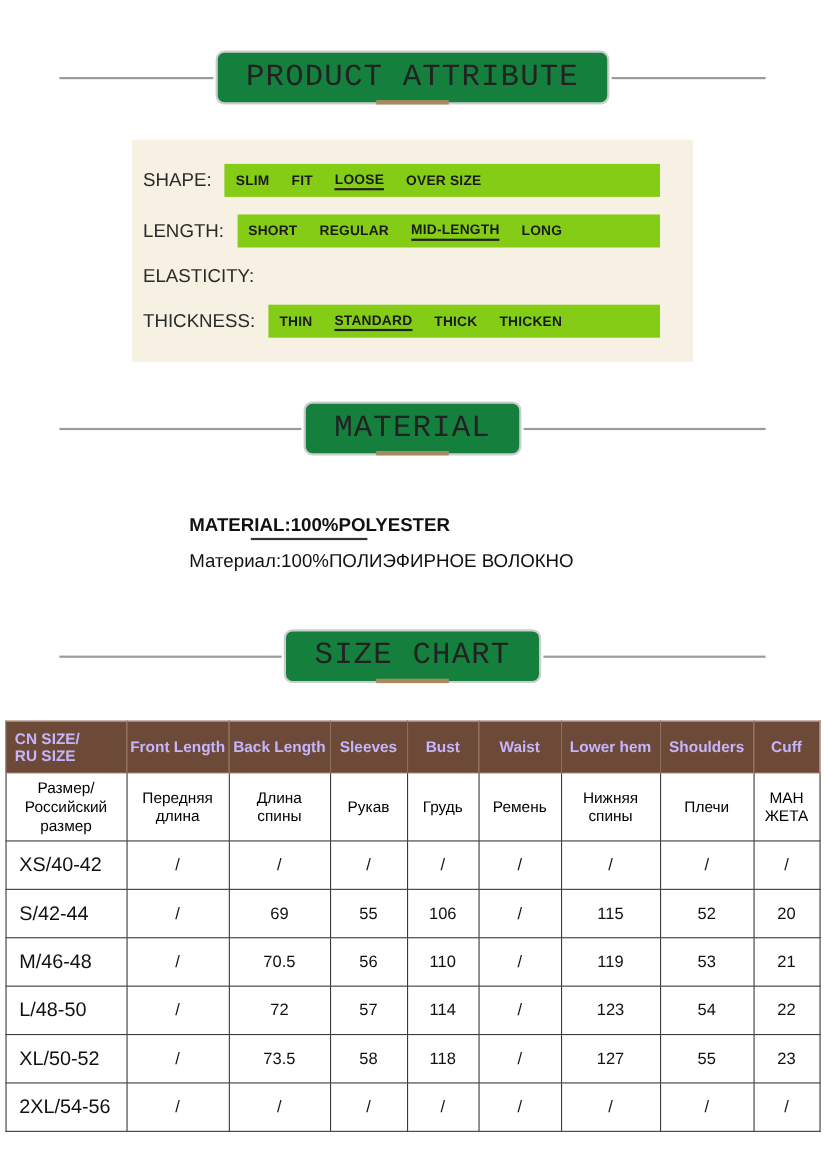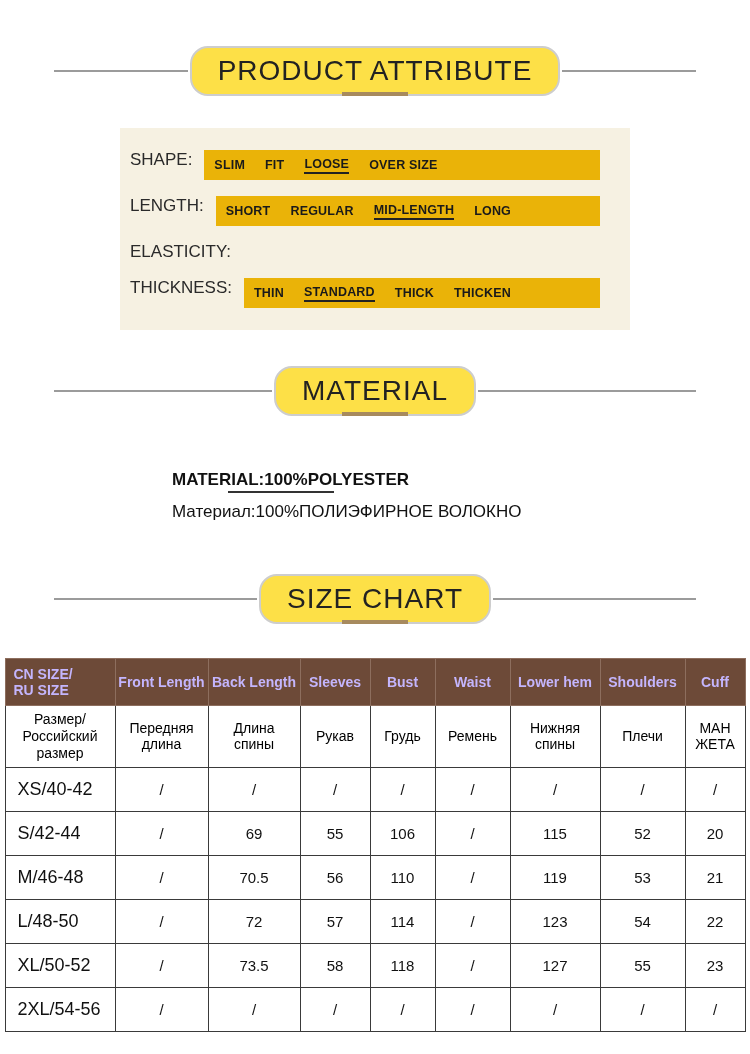--- a/index.html
+++ b/index.html
@@ -7,36 +7,36 @@
   body {
     width:750px; height:1054px; position:relative; overflow:hidden;
     font-family:"Liberation Sans", sans-serif; color:#111;
     padding-top:46px;
   }
 
   
   .section-head { display:flex; align-items:center; padding:0 54px; }
   .head-line { flex:1; height:2px; background:#9b9b9b; }
   .title-box {
-    border:2px solid #cdcdcd; border-radius:18px; background:#fde047;
+    border:2px solid #cdcdcd; border-radius:8px; background:#15803d;
     padding:7px 26px; margin:0 2px;
-    font-size:28px; letter-spacing:1px; color:#222; white-space:nowrap;
+    font-size:28px; letter-spacing:1px; color:#222; white-space:nowrap;font-family:Liberation Mono, monospace;
   }
   .accent-bar { width:66px; height:4px; background:#a78a5e; margin:-4px auto 0; position:relative; }
 
   
   .attr-box {
     width:510px; margin:32px auto 0; background:#f6f1e2;
     padding:22px 30px 22px 10px;
   }
-  .attr-row { display:flex; align-items:flex-start; margin-bottom:16px; }
+  .attr-row { display:flex; align-items:center; margin-bottom:16px; }
   .attr-row:last-child { margin-bottom:0; }
   .attr-label { font-size:17px; color:#2a2a2a; margin-right:12px; white-space:nowrap; }
   .options-strip {
-    flex:1; background:#eab308; height:30px;
+    flex:1; background:#84cc16; height:30px;
     display:flex; align-items:center; gap:20px; padding:0 10px;
   }
   .option { font-size:12.5px; font-weight:bold; letter-spacing:0.2px; white-space:nowrap; color:#1a1a1a; }
   .option.selected { border-bottom:2px solid #222; padding-bottom:1px; }
 
   
   .material-block { margin:54px 0 0 172px; font-size:17px; color:#111; }
   .material-line1 { font-weight:bold; position:relative; width:fit-content; }
   .material-underline { position:absolute; left:56px; bottom:-3px; width:106px; height:2px; background:#333; }
   .material-line2 { margin-top:12px; }

